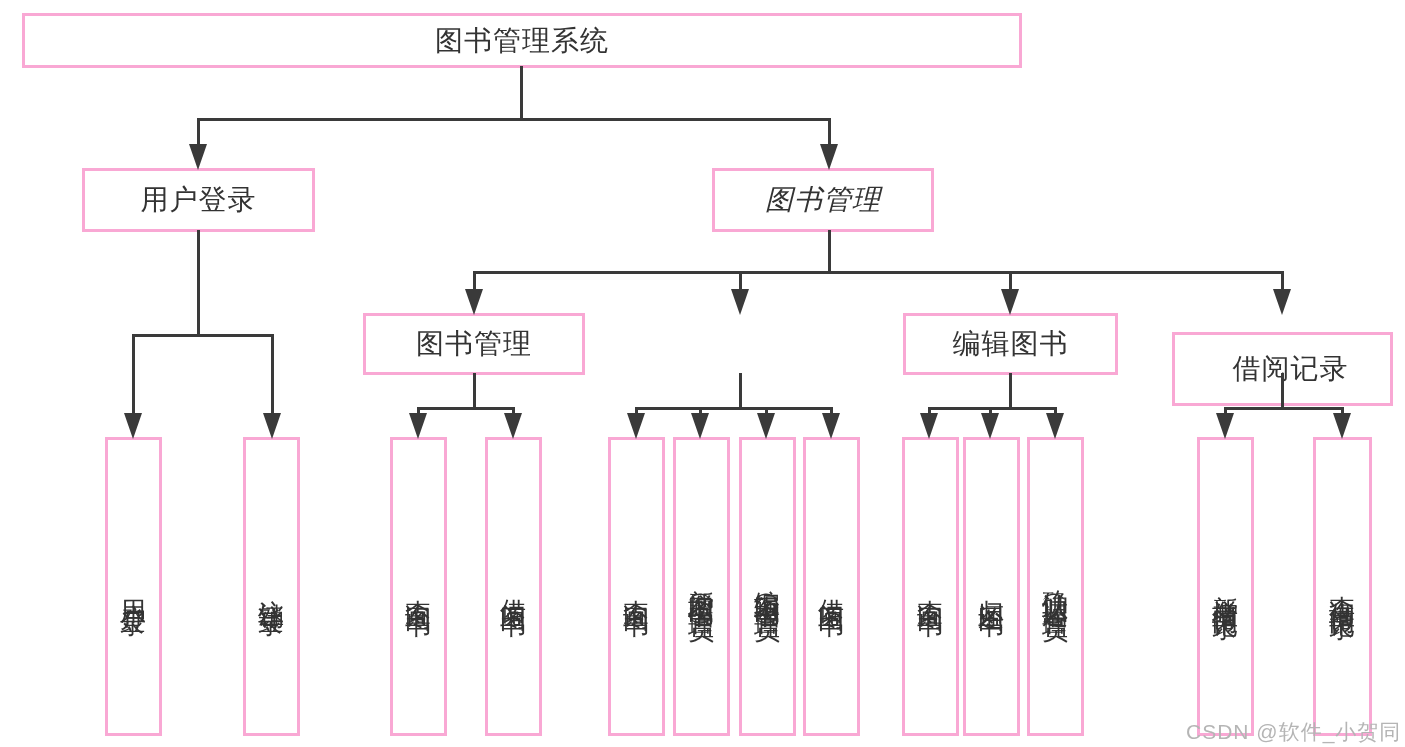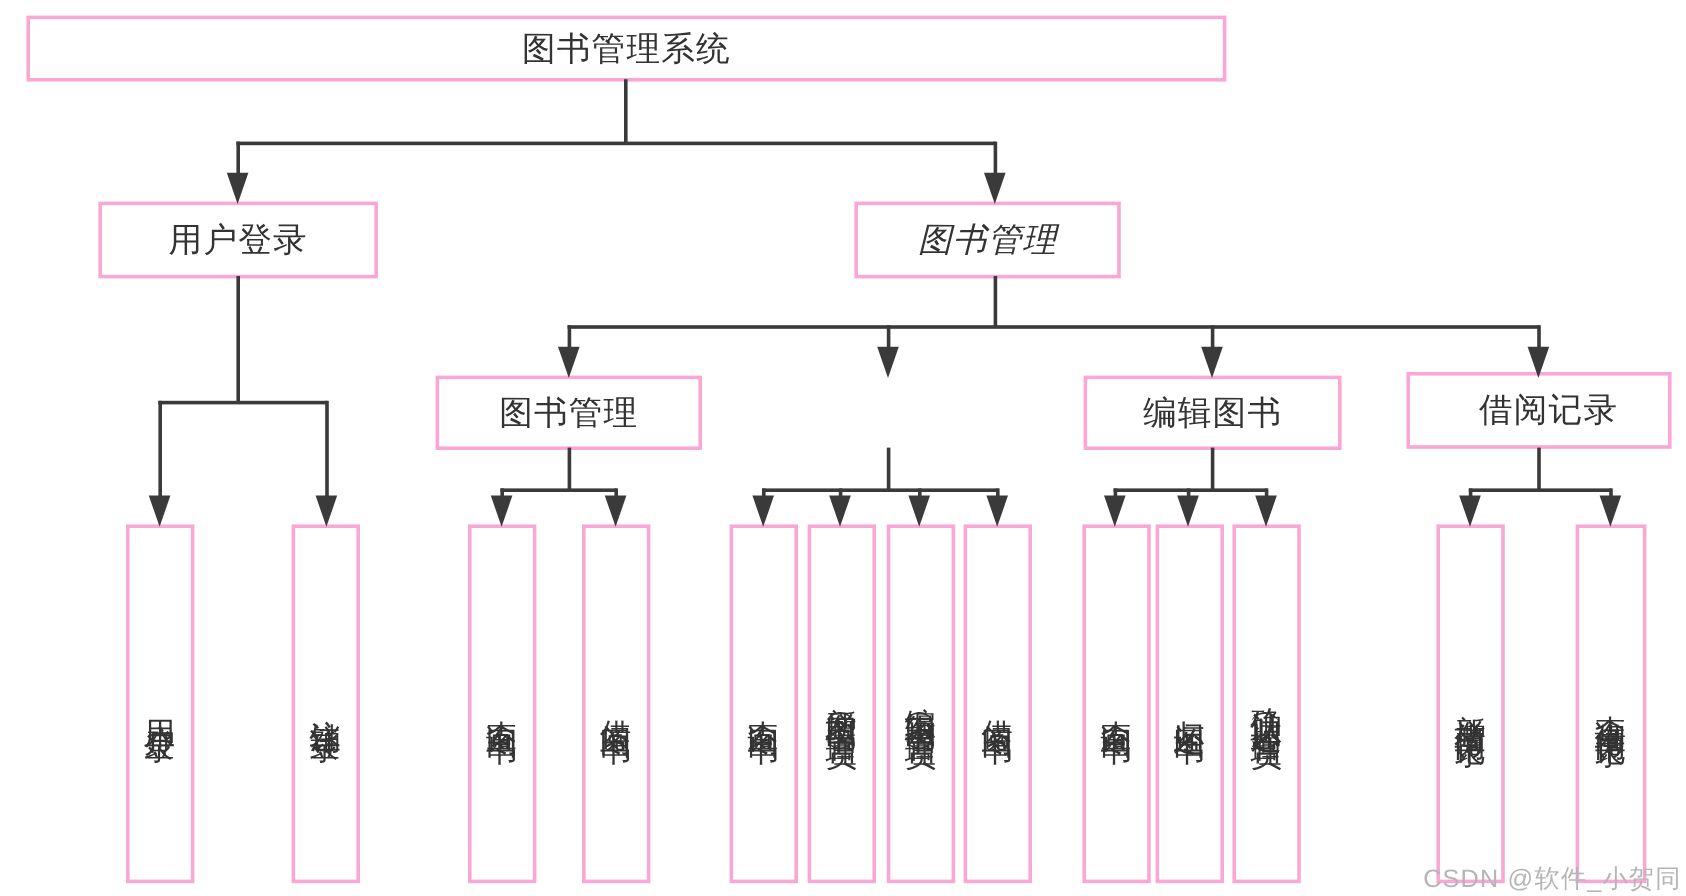--- a/index.html
+++ b/index.html
@@ -53,21 +53,21 @@
 
 <div id="canvas">
 
   <div class="node h-node" style="left:22px; top:13px; width:1000px; height:55px;">图书管理系统</div>
 
   <div class="node h-node" style="left:82px; top:168px; width:233px; height:64px;">用户登录</div>
   <div class="node h-node" style="left:712px; top:168px; width:222px; height:64px;font-style:italic;">图书管理</div>
 
   <div class="node h-node" style="left:363px; top:313px; width:222px; height:62px;">图书管理</div>
   <div class="node h-node" style="left:903px; top:313px; width:215px; height:62px;">编辑图书</div>
-  <div class="node h-node" style="left:1172px; top:310px; width:221px; height:64px;padding-left:16px;">借阅记录</div>
+  <div class="node h-node" style="left:1172px; top:332px; width:221px; height:74px;padding-left:16px;">借阅记录</div>
 
   <div class="node v-node" style="left:105px; top:437px; width:57px; height:299px;">用户登录</div>
   <div class="node v-node" style="left:243px; top:437px; width:57px; height:299px;">注销登录</div>
 
   <div class="node v-node" style="left:390px; top:437px; width:57px; height:299px;">查询图书</div>
   <div class="node v-node" style="left:485px; top:437px; width:57px; height:299px;">借阅图书</div>
 
   <div class="node v-node" style="left:608px; top:437px; width:57px; height:299px;">查询图书</div>
   <div class="node v-node" style="left:673px; top:437px; width:57px; height:299px;">新增图书（管理员）</div>
   <div class="node v-node" style="left:739px; top:437px; width:57px; height:299px;">编辑图书（管理员）</div>

